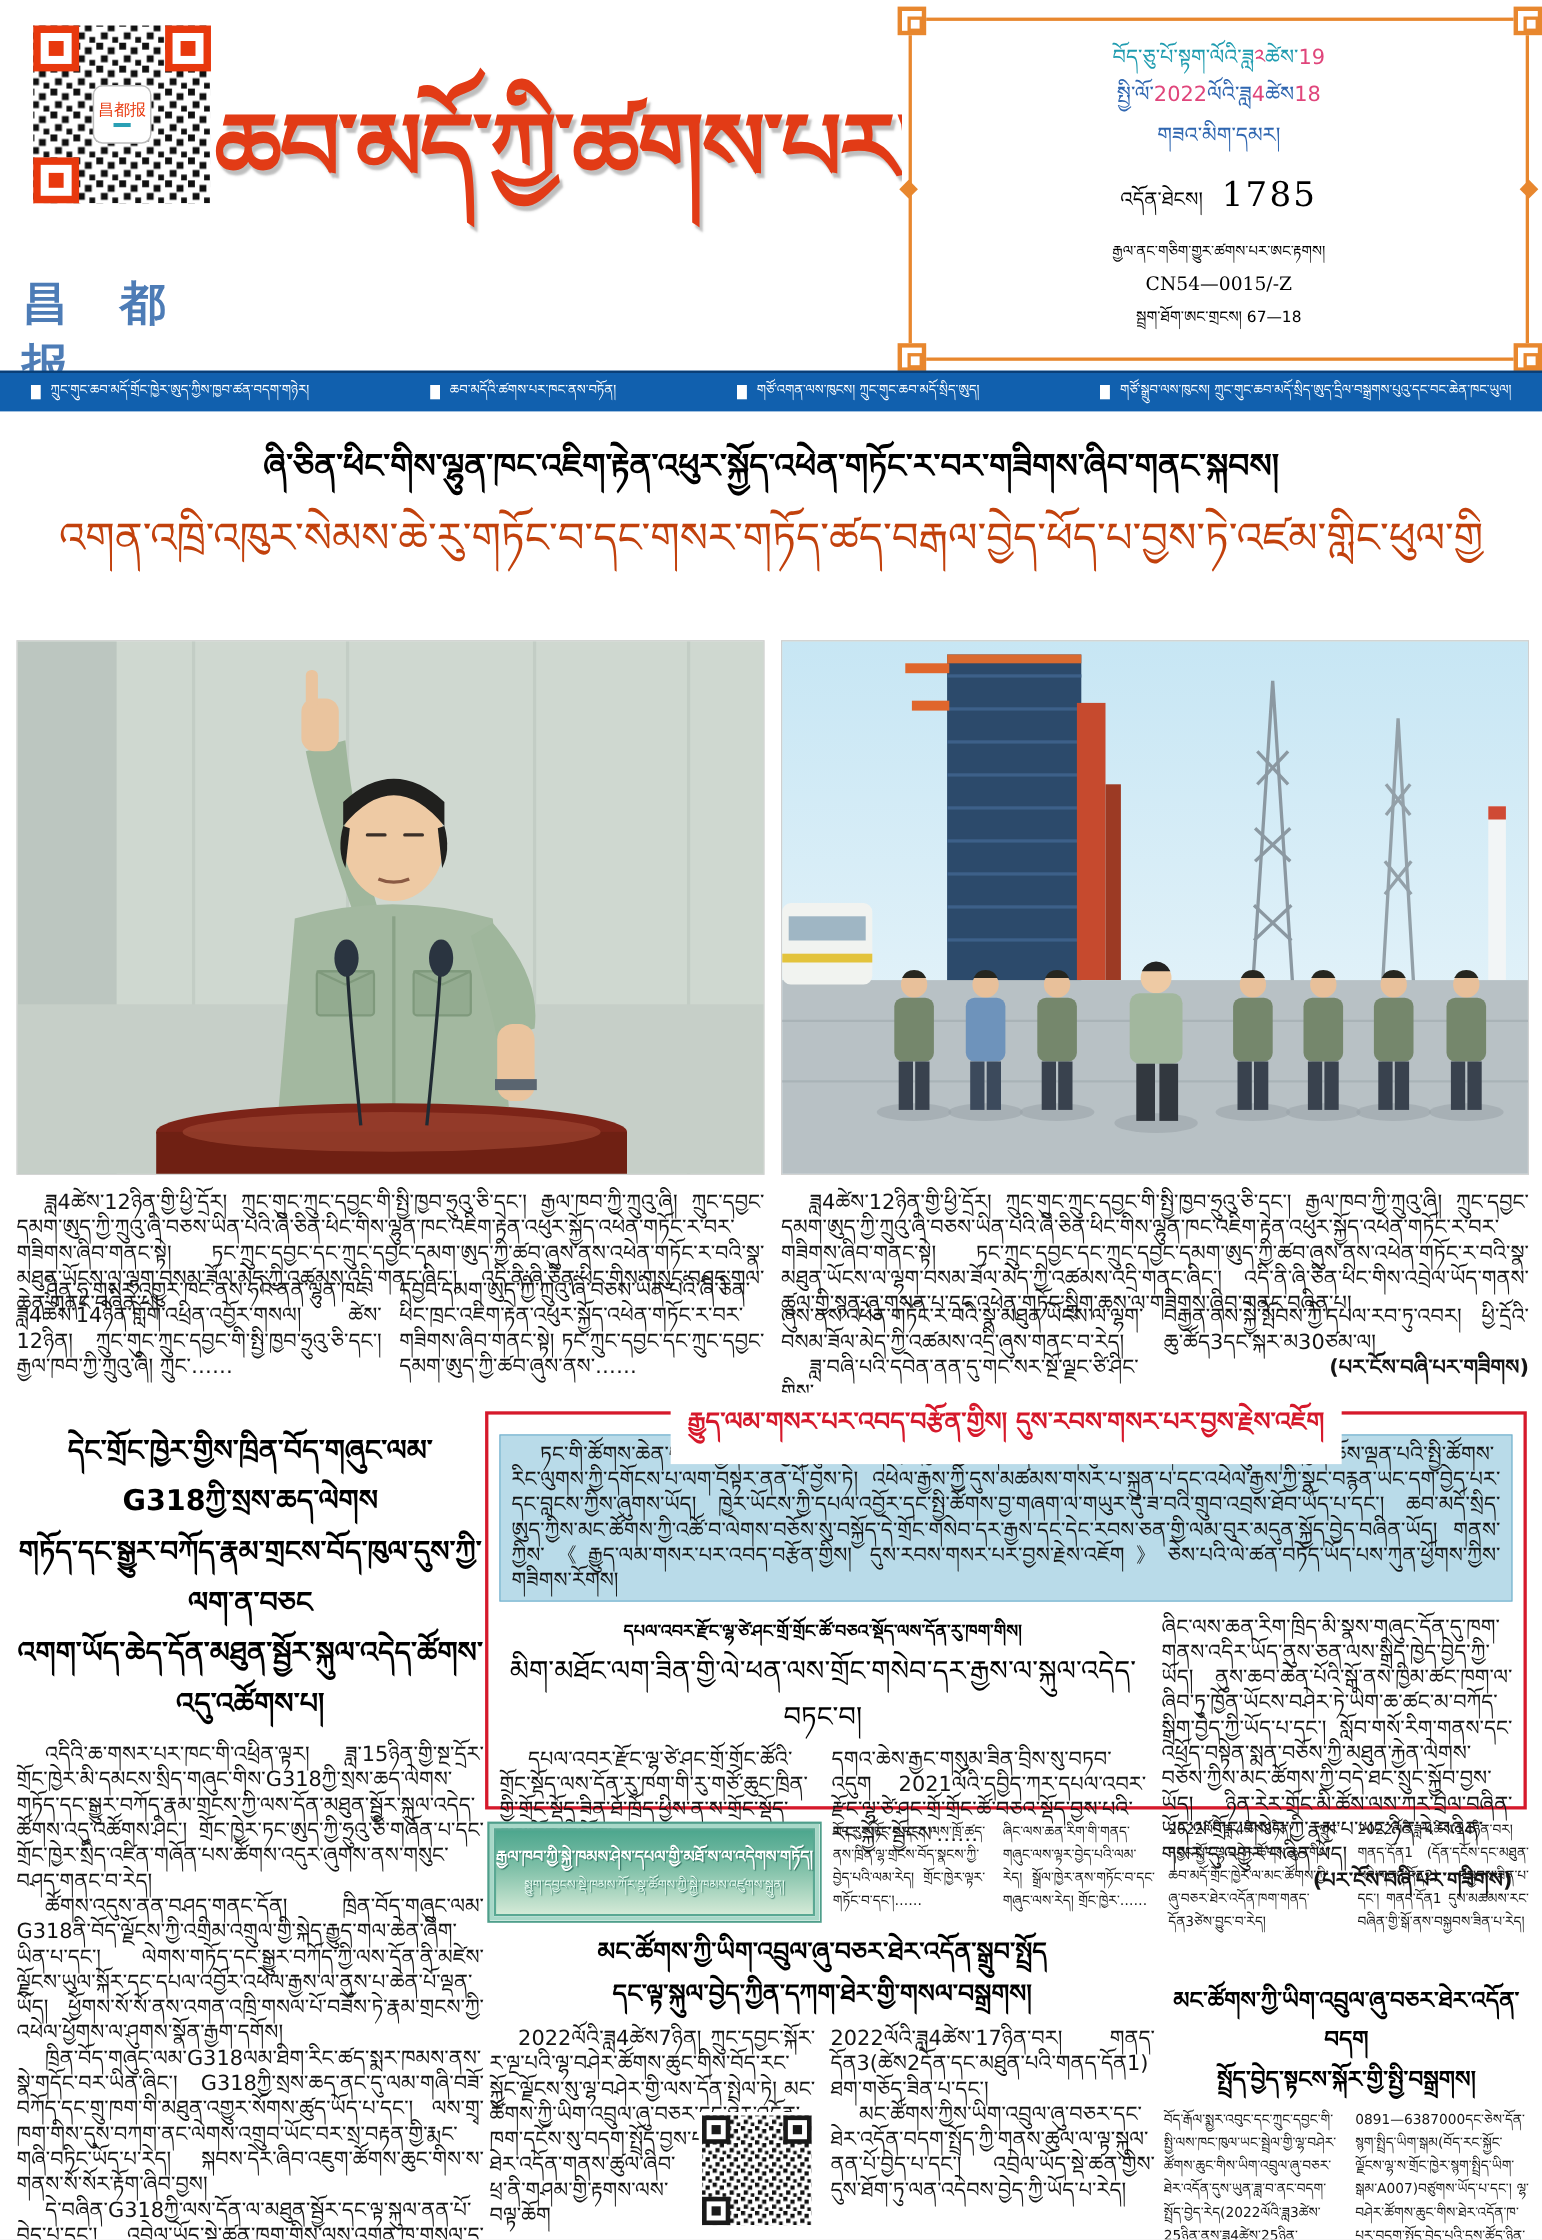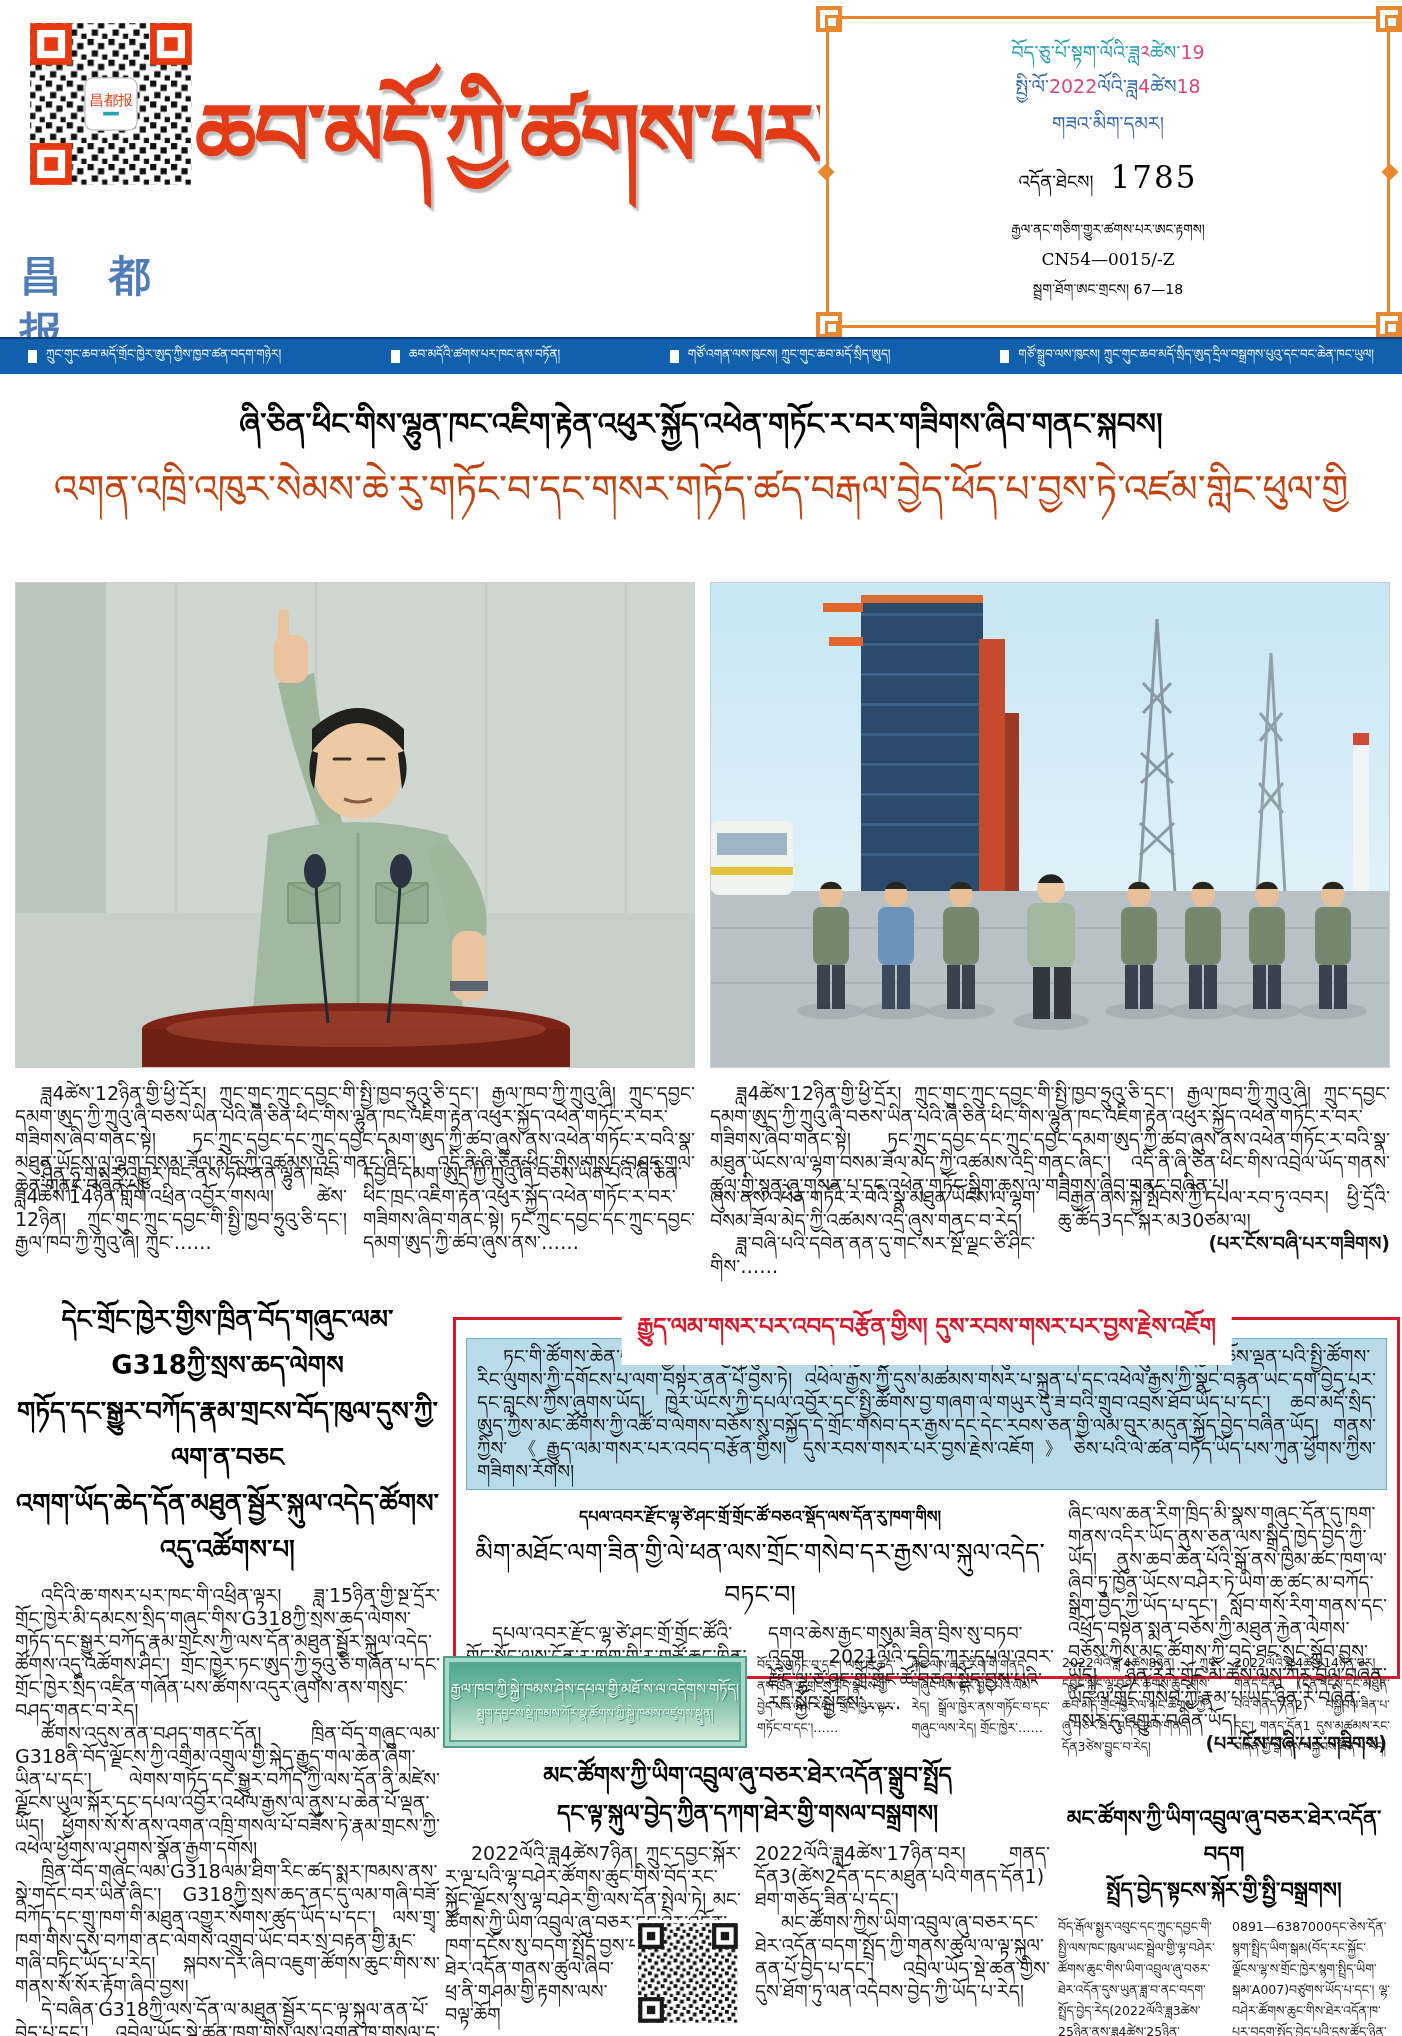--- a/index.html
+++ b/index.html
@@ -55,21 +55,21 @@
   .redbox-title{position:absolute;top:-20px;left:50%;transform:translateX(-50%);background:#fff;
                 padding:0 16px;color:#d6192b;font-size:23px;font-weight:700;white-space:nowrap;}
   .cyanblock{background:#b9dbe9;border:1px solid #6fafcc;padding:6px 10px;box-sizing:border-box;}
   .rb-sub{font-size:16px;font-weight:700;text-align:center;line-height:30px;color:#000;}
   .rb-big{font-size:25px;font-weight:400;text-align:center;line-height:42px;color:#000;}
 
   
   .banner{background:linear-gradient(180deg,#4aa58c 0%,#7fc0a8 45%,#d8ecd9 100%);
           border:4px solid #a8d8c8;box-shadow:0 0 0 2px #4f9e8b, inset 0 0 0 2px #5aa893;
           box-sizing:border-box;text-align:center;color:#fff;}
-  .banner .l1{font-size:14.5px;font-weight:400;line-height:30px;text-shadow:1px 1px 1px #2d6f5e;}
+  .banner .l1{font-size:14.5px;font-weight:700;line-height:30px;text-shadow:1px 1px 1px #2d6f5e;}
   .banner .l2{font-size:11.5px;line-height:18px;color:#ecfff6;text-shadow:1px 1px 1px #2d6f5e;}
 
   .notice-h{font-size:23px;line-height:38px;font-weight:700;text-align:center;color:#000;}
 </style>
 </head>
 <body>
 
 <div id="page">
 
   <svg width="0" height="0" style="position:absolute" aria-hidden="true">
@@ -363,21 +363,21 @@
     <div class="g318-h">འགག་ཡོད་ཆེད་དོན་མཐུན་སྦྱོར་སྐུལ་འདེད་ཚོགས་འདུ་འཚོགས་པ།</div>
     <div class="tib" style="margin-top:12px;">
       <p>འདིའི་ཆ་གསར་པར་ཁང་གི་འཕྲིན་ལྟར། ཟླ་15ཉིན་གྱི་སྔ་དྲོར་གྲོང་ཁྱེར་མི་དམངས་སྲིད་གཞུང་གིས་G318ཀྱི་སྲས་ཆད་ལེགས་གཏོད་དང་སྒྱུར་བཀོད་རྣམ་གྲངས་ཀྱི་ལས་དོན་མཐུན་སྦྱོར་སྐུལ་འདེད་ཚོགས་འདུ་འཚོགས་ཤིང་། གྲོང་ཁྱེར་ཏང་ཨུད་ཀྱི་ཧྲུའུ་ཅི་གཞོན་པ་དང་གྲོང་ཁྱེར་སྲིད་འཛིན་གཞོན་པས་ཚོགས་འདུར་ཞུགས་ནས་གསུང་བཤད་གནང་བ་རེད།</p>
       <p>ཚོགས་འདུས་ནན་བཤད་གནང་དོན། ཁྲིན་བོད་གཞུང་ལམ་G318ནི་བོད་ལྗོངས་ཀྱི་འགྲིམ་འགྲུལ་གྱི་སྐེད་རྒྱུད་གལ་ཆེན་ཞིག་ཡིན་པ་དང་། ལེགས་གཏོད་དང་སྒྱུར་བཀོད་ཀྱི་ལས་དོན་ནི་མཛེས་ལྗོངས་ཡུལ་སྐོར་དང་དཔལ་འབྱོར་འཕེལ་རྒྱས་ལ་ནུས་པ་ཆེན་པོ་ལྡན་ཡོད། ཕྱོགས་སོ་སོ་ནས་འགན་འཁྲི་གསལ་པོ་བཟོས་ཏེ་རྣམ་གྲངས་ཀྱི་འཕེལ་ཕྱོགས་ལ་ཤུགས་སྣོན་རྒྱག་དགོས།</p>
       <p>ཁྲིན་བོད་གཞུང་ལམ་G318ལམ་ཐིག་རིང་ཚད་སྨར་ཁམས་ནས་སྣེ་གདོང་བར་ཡིན་ཞིང་། G318ཀྱི་སྲས་ཆད་ནང་དུ་ལམ་གཞི་བཟོ་བཀོད་དང་གྲུ་ཁག་གི་མཐུན་འགྱུར་སོགས་ཚུད་ཡོད་པ་དང་། ལས་གྲྭ་ཁག་གིས་དུས་བཀག་ནང་ལེགས་འགྲུབ་ཡོང་བར་སྲ་བརྟན་གྱི་རྨང་གཞི་བཏིང་ཡོད་པ་རེད། སྐབས་དེར་ཞིབ་འཇུག་ཚོགས་ཆུང་གིས་ས་གནས་སོ་སོར་རྟོག་ཞིབ་བྱས།</p>
       <p>དེ་བཞིན་G318ཀྱི་ལས་དོན་ལ་མཐུན་སྦྱོར་དང་ལྟ་སྐུལ་ནན་པོ་བྱེད་པ་དང་། འབྲེལ་ཡོད་སྡེ་ཚན་ཁག་གིས་ལས་འགན་ཁ་གསལ་དུ་བཏང་སྟེ་སྤུས་ཚད་ལྡན་པའི་སྒོ་ནས་ལེགས་འགྲུབ་ཡོང་བར་འབད་དགོས་ཞེས་ནན་བཤད་གནང་།</p>
       <p class="noind bold right">(པར་ངོས་གཉིས་པར་གཟིགས)</p>
     </div>
   </div>
 
-  <div class="abs redbox" style="left:453px;top:1283px;width:947px;height:362px;margin-top:34px;">
+  <div class="abs redbox" style="left:441px;top:1283px;width:947px;height:362px;">
     <div class="redbox-title">རྒྱུད་ལམ་གསར་པར་འབད་བརྩོན་གྱིས། དུས་རབས་གསར་པར་བྱས་རྗེས་འཇོག</div>
     <div class="cyanblock tib" style="margin:18px 10px 8px 10px;">
       <p>ཏང་གི་ཚོགས་ཆེན་བཅོ་བརྒྱད་པའི་ཚུན་དུ་ཆབ་མདོ་གྲོང་ཁྱེར་གྱིས་ཞི་ཅིན་ཕིང་གི་དུས་རབས་གསར་པའི་ཀྲུང་གོའི་ཁྱད་ཆོས་ལྡན་པའི་སྤྱི་ཚོགས་རིང་ལུགས་ཀྱི་དགོངས་པ་ལག་བསྟར་ནན་པོ་བྱས་ཏེ། འཕེལ་རྒྱས་ཀྱི་དུས་མཚམས་གསར་པ་སྐྲུན་པ་དང་འཕེལ་རྒྱས་ཀྱི་སྣང་བརྙན་ཡང་དག་བྱེད་པར་དང་བླངས་ཀྱིས་ཞུགས་ཡོད། ཁྱེར་ཡོངས་ཀྱི་དཔལ་འབྱོར་དང་སྤྱི་ཚོགས་བྱ་གཞག་ལ་གཡུར་དུ་ཟ་བའི་གྲུབ་འབྲས་ཐོབ་ཡོད་པ་དང་། ཆབ་མདོ་སྲིད་ཨུད་ཀྱིས་མང་ཚོགས་ཀྱི་འཚོ་བ་ལེགས་བཅོས་སུ་བསྐྱོད་དེ་གྲོང་གསེབ་དར་རྒྱས་དང་དེང་རབས་ཅན་གྱི་ལམ་བུར་མདུན་སྐྱོད་བྱེད་བཞིན་ཡོད། གནས་ཀྱིས་《རྒྱུད་ལམ་གསར་པར་འབད་བརྩོན་གྱིས། དུས་རབས་གསར་པར་བྱས་རྗེས་འཇོག》ཅེས་པའི་ལེ་ཚན་བཏོད་ཡོད་པས་ཀུན་ཕྱོགས་ཀྱིས་གཟིགས་རོགས།</p>
     </div>
     <div style="display:flex;gap:14px;padding:4px 10px 0 10px;">
       <div style="flex:0 0 588px;">
         <div class="rb-sub">དཔལ་འབར་རྫོང་ལྷ་ཙེ་ཤང་གྲོ་གྲོང་ཚོ་བཅའ་སྡོད་ལས་དོན་རུ་ཁག་གིས།</div>
         <div class="rb-big">མིག་མཐོང་ལག་ཟིན་གྱི་ལེ་ཕན་ལས་གྲོང་གསེབ་དར་རྒྱས་ལ་སྐུལ་འདེད་བཏང་བ།</div>
         <div class="two-col" style="margin-top:6px;">
           <div class="tib">

